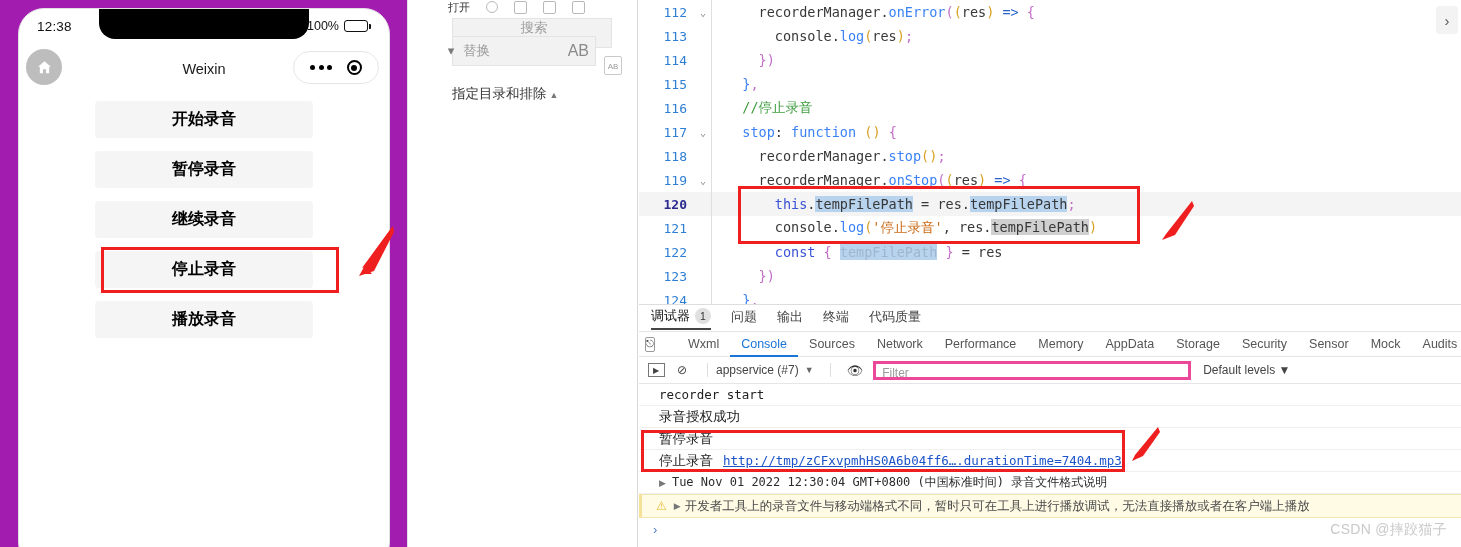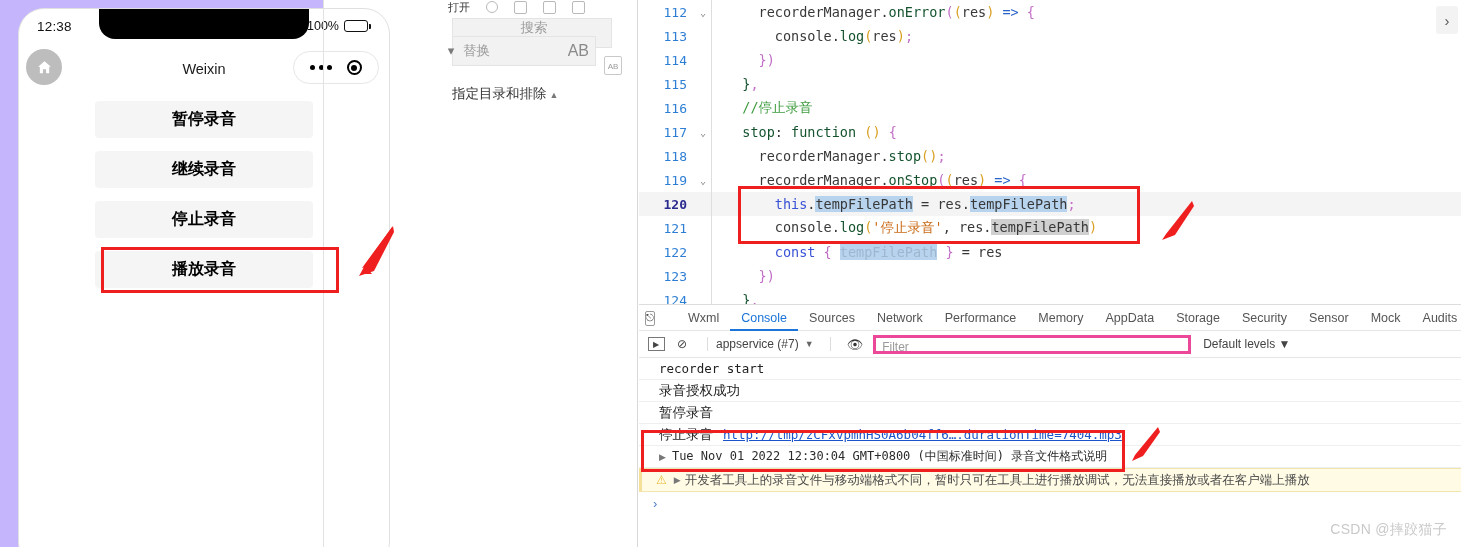--- a/index.html
+++ b/index.html
@@ -7,22 +7,22 @@
     margin: 0; padding: 0;
     width: 1461px; height: 547px;
     overflow: hidden;
     background: #ffffff;
     font-family: "Liberation Sans", "DejaVu Sans", sans-serif;
   }
   .app { position: relative; width: 1461px; height: 547px; background: #fff; }
 
   
   .sim-panel {
-    position: absolute; left: 0; top: 0; width: 324px; height: 547px;
-    background: #c4b5fd;
+    position: absolute; left: 0; top: 0; width: 408px; height: 547px;
+    background: #a21caf;
     padding-left: 24px;
   }
   .sim-device {
     position: absolute; left: 18px; top: 8px; width: 372px; height: 560px;
     background: #ffffff;
     border: 1px solid #e0e0e0;
     border-radius: 26px;
     overflow: hidden;
   }
   .notch {
@@ -135,21 +135,21 @@
   .code-row.current { background: #f4f4f4; }
   .ln {
     width: 56px; text-align: right; padding-right: 8px;
     color: #2e7fd4; font-size: 13px; flex: none;
   }
   .ln.cur { color: #2b2b8f; font-weight: 600; }
   .fold { width: 16px; flex: none; color: #7c7c7c; font-size: 10px; text-align: center; }
   .gutter-line { width: 1px; height: 24px; background: #dedede; flex: none; margin-right: 14px; }
   .code-txt { flex: 1; color: #333; }
   .k-ident { color: #383838; }
-  .k-prop  { color: #14532d; }
+  .k-prop  { color: #3b82f6; }
   .k-punct { color: #383838; }
   .k-paren1 { color: #c26ec7; }
   .k-paren2 { color: #d9a022; }
   .k-arrow { color: #2864c9; }
   .k-this  { color: #3a52d6; }
   .k-str   { color: #c96a16; }
   .k-cmt   { color: #3f9c3f; }
   .k-semi  { color: #c26ec7; }
   .sel-hl  { background: #b8d3ee; }
   .sel-hl2 { background: #d0d0d0; }
@@ -272,20 +272,23 @@
               <i></i>
             </span>
           <span class="target-ico">
               <b></b>
             </span>
         </div>
       </div>
 
       <div class="btn-list">
         <div class="mini-btn">
+          <span>开始录音</span>
+        </div>
+        <div class="mini-btn">
           <span>暂停录音</span>
         </div>
         <div class="mini-btn">
           <span>继续录音</span>
         </div>
         <div class="mini-btn">
           <span>停止录音</span>
         </div>
         <div class="mini-btn">
           <span>播放录音</span>
@@ -354,20 +357,27 @@
   <div class="editor-bottom-line"></div>
   <div class="expand-chevron">›</div>
 
   <div class="hl-box" id="hl-code"></div>
 
   <svg class="arrow" style="left:1158px; top:198px;" width="40" height="44">
     <path d="M34 3 L8 36 L4 42 L17 37 L36 8 Z" fill="#f01f1f"></path>
   </svg>
 
   <div class="devtools">
+    <div class="dt-toprow" id="dt-top-tabs">
+        <span class="tab active"><span>调试器</span><span class="dt-badge">1</span></span>
+        <span class="tab"><span>问题</span></span>
+        <span class="tab"><span>输出</span></span>
+        <span class="tab"><span>终端</span></span>
+        <span class="tab"><span>代码质量</span></span>
+      </div>
     <div class="dt-tabs" id="dt-panel-tabs">
       <span class="cursor-ico">⎋</span>
       <span class="vsep"></span>
     <span class="t">Wxml</span>
         <span class="t active">Console</span>
         <span class="t">Sources</span>
         <span class="t">Network</span>
         <span class="t">Performance</span>
         <span class="t">Memory</span>
         <span class="t">AppData</span>

